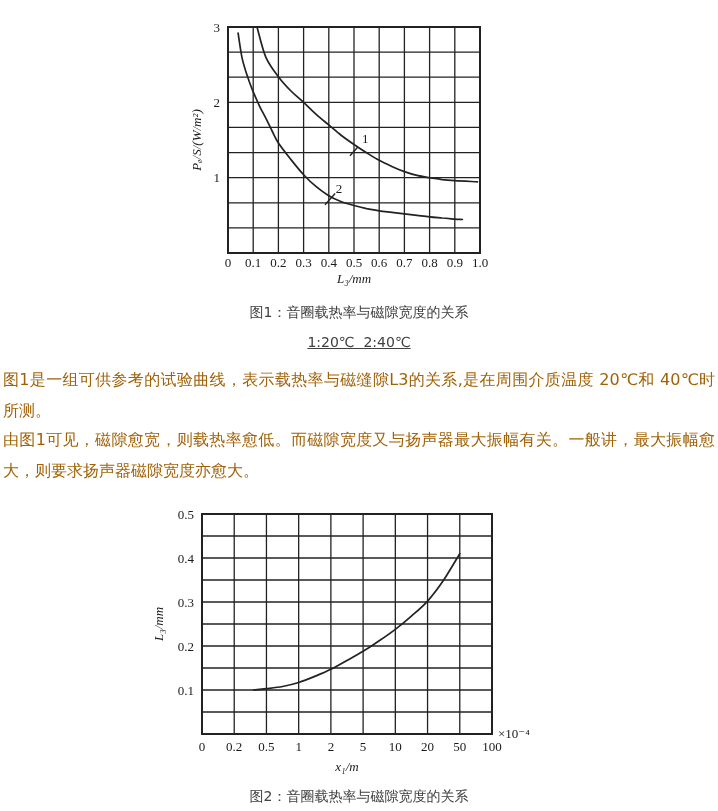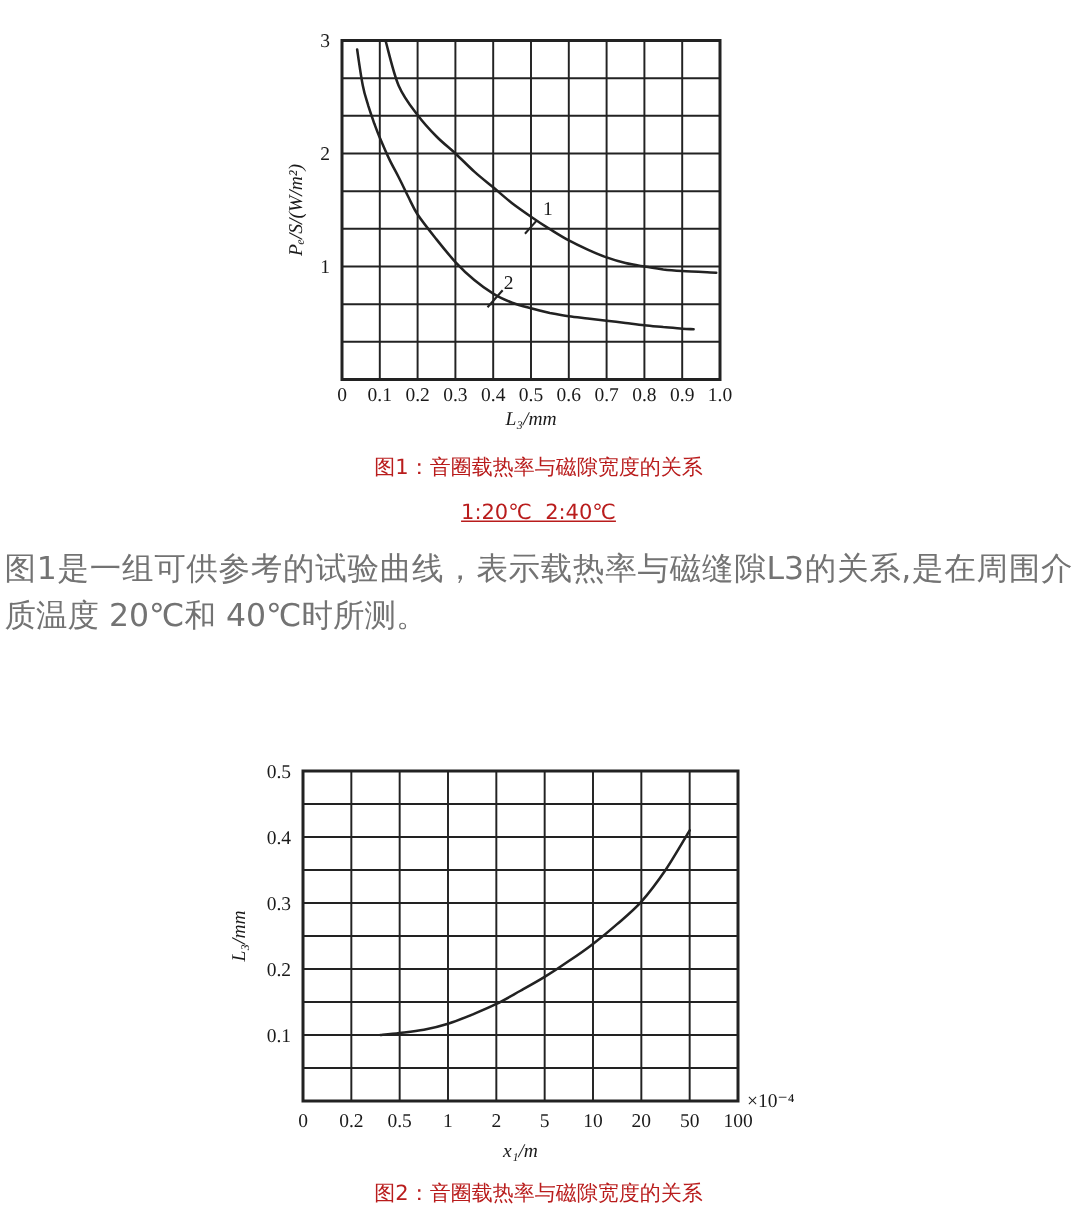--- a/index.html
+++ b/index.html
@@ -5,24 +5,24 @@
   html,body{margin:0;padding:0;background:#ffffff;}
   .page{position:relative;width:718px;height:811px;background:#ffffff;overflow:hidden;
         font-family:"DejaVu Sans","Liberation Sans",sans-serif;}
   .chart-svg{position:absolute;}
   svg text{fill:#1a1a1a;font-family:"Liberation Serif","DejaVu Serif",serif;}
   svg .tick{font-size:13px;}
   svg .axis-title{font-size:13px;font-style:italic;}
   svg .multiplier{font-size:13px;}
   svg .curve-label{font-size:13px;}
   .caption{position:absolute;left:0;width:718px;text-align:center;
-           color:#b91c1c;font-size:14px;line-height:20px;}
+           color:#404040;font-size:14px;line-height:20px;}
   .caption.pre{white-space:pre;text-decoration:underline;}
   .body-text{position:absolute;left:3px;width:712px;margin:0;
-             color:#737373;font-size:21px;line-height:31px;text-align:justify;
+             color:#a16207;font-size:16px;line-height:31px;text-align:justify;
              text-justify:inter-ideograph;}
 </style>
 </head>
 <body>
 
 <div class="page">
 
   <figure style="margin:0">
     <svg class="chart-svg" id="chart-svg-0" width="395" height="292" viewBox="0 0 395 292" style="left: 150px; top: 10px;">
         <line x1="78" y1="17" x2="78" y2="243" stroke="#222222" stroke-width="1.3"></line>
@@ -68,20 +68,21 @@
         <line x1="199.968" y1="145.82" x2="208.032" y2="136.78" stroke="#222222" stroke-width="1.4"></line>
         <text x="212.06400000000002" y="133.01333333333332" text-anchor="start" class="curve-label">1</text>
         <line x1="175.01999999999998" y1="194.78666666666666" x2="185.1" y2="183.48666666666665" stroke="#222222" stroke-width="1.4"></line>
         <text x="185.856" y="182.73333333333335" text-anchor="start" class="curve-label">2</text>
       </svg>
     <figcaption class="caption" id="cap1" style="top: 302px;">图1：音圈载热率与磁隙宽度的关系</figcaption>
     <div class="caption pre" id="cap1b" style="top: 332px;">1:20℃  2:40℃</div>
   </figure>
 
   <p class="body-text" id="para1" style="top: 364px;">图1是一组可供参考的试验曲线，表示载热率与磁缝隙L3的关系,是在周围介质温度 20℃和 40℃时所测。</p>
+  <p class="body-text" id="para2" style="top: 424px;">由图1可见，磁隙愈宽，则载热率愈低。而磁隙宽度又与扬声器最大振幅有关。一般讲，最大振幅愈大，则要求扬声器磁隙宽度亦愈大。</p>
 
   <figure style="margin:0">
     <svg class="chart-svg" id="chart-svg-1" width="435" height="300" viewBox="0 0 435 300" style="left: 140px; top: 500px;">
         <line x1="62" y1="14" x2="62" y2="234" stroke="#222222" stroke-width="1.3"></line>
         <line x1="94.22222222222223" y1="14" x2="94.22222222222223" y2="234" stroke="#222222" stroke-width="1.3"></line>
         <line x1="126.44444444444444" y1="14" x2="126.44444444444444" y2="234" stroke="#222222" stroke-width="1.3"></line>
         <line x1="158.66666666666669" y1="14" x2="158.66666666666669" y2="234" stroke="#222222" stroke-width="1.3"></line>
         <line x1="190.88888888888889" y1="14" x2="190.88888888888889" y2="234" stroke="#222222" stroke-width="1.3"></line>
         <line x1="223.11111111111111" y1="14" x2="223.11111111111111" y2="234" stroke="#222222" stroke-width="1.3"></line>
         <line x1="255.33333333333334" y1="14" x2="255.33333333333334" y2="234" stroke="#222222" stroke-width="1.3"></line>

